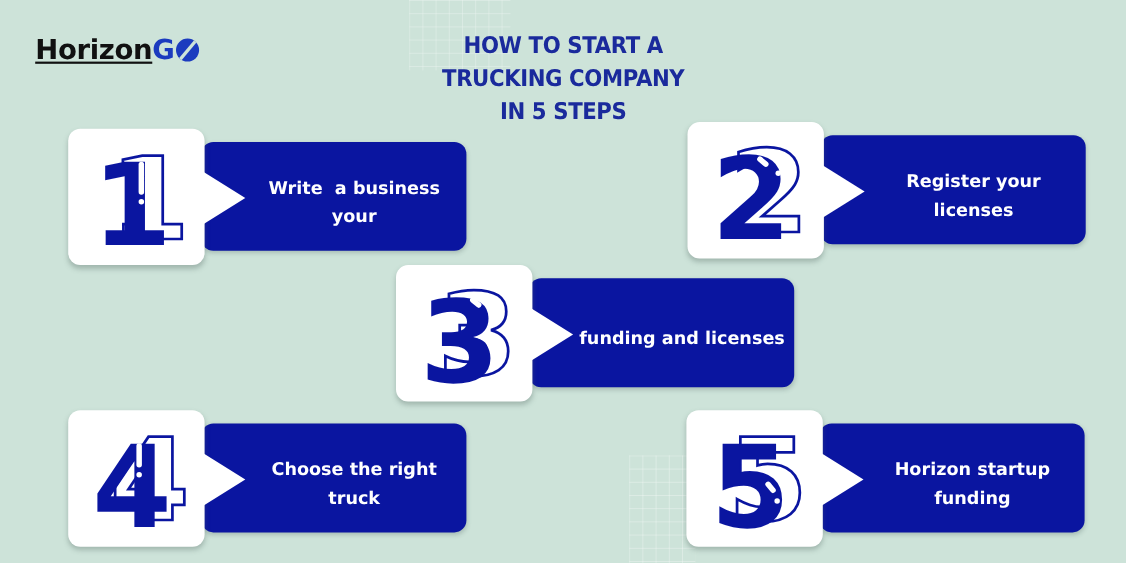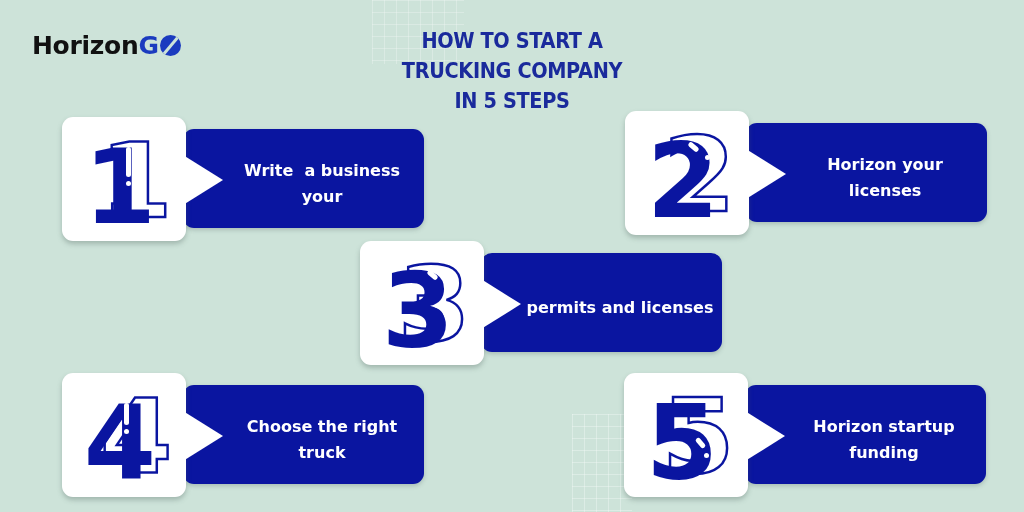--- a/index.html
+++ b/index.html
@@ -22,21 +22,21 @@
 
     .logo {
       position: absolute;
       left: 32px; top: 28px;
       height: 34px;
       display: flex; align-items: center;
       font-family: "DejaVu Sans", sans-serif;
       font-size: 25px;
       letter-spacing: -0.3px;
     }
-    .logo .word { color: #111111; font-weight: 600; }
+    .logo .word { color: #111111; font-weight: 600; text-decoration: underline; }
     .logo .g { color: #1b3bbf; font-weight: 700; }
     .logo .o {
       display: inline-block;
       width: 21px; height: 21px;
       border-radius: 50%;
       background: #1b3bbf;
       position: relative;
       margin-left: 1px;
       overflow: hidden;
     }
@@ -188,38 +188,38 @@
     <div class="numeral">
       <span class="back">2</span>
       <span class="front">2</span>
       <span class="hl" style="left:66px; top:30px; height:12px; transform:rotate(-50deg);"></span>
       <span class="dot" style="left:80px; top:44px;"></span>
     </div>
   </div>
   <div class="box"></div>
   <div class="arrow"></div>
   <div class="text">
-    <span>Horizon your</span>
+    <span>Register your</span>
     <span>licenses</span>
   </div>
 </div>
 
 <div class="card" style="left:360px; top:241px;">
   <div class="tile">
     <div class="numeral">
       <span class="back">3</span>
       <span class="front">3</span>
       <span class="hl" style="left:70px; top:28px; height:12px; transform:rotate(-50deg);"></span>
       <span class="dot" style="left:84px; top:42px;"></span>
     </div>
   </div>
   <div class="box"></div>
   <div class="arrow"></div>
   <div class="text">
-    <span>permits and licenses</span>
+    <span>funding and licenses</span>
   </div>
 </div>
 
 <div class="card" style="left:62px; top:373px;">
   <div class="tile">
     <div class="numeral">
       <span class="back">4</span>
       <span class="front">4</span>
       <span class="hl" style="left:62px; top:30px; height:22px;"></span>
       <span class="dot" style="left:62px; top:56px;"></span>

